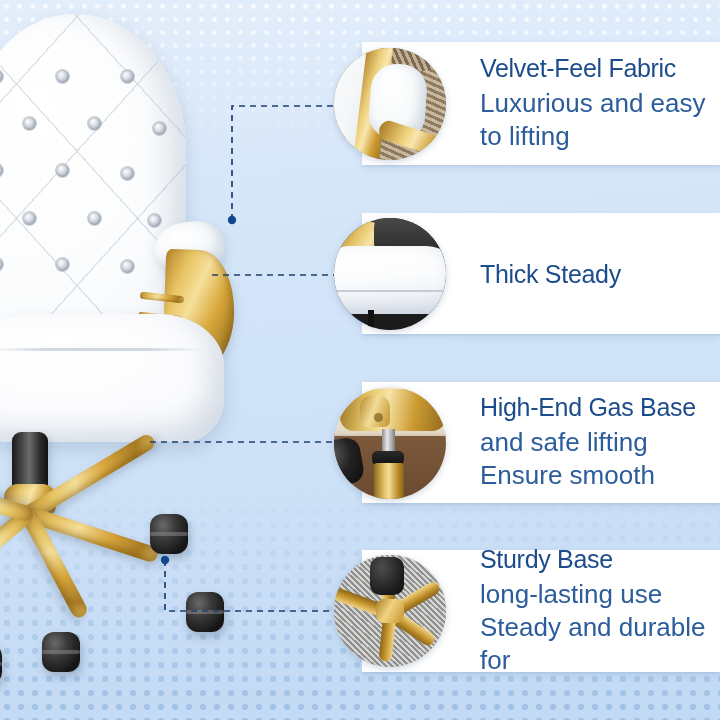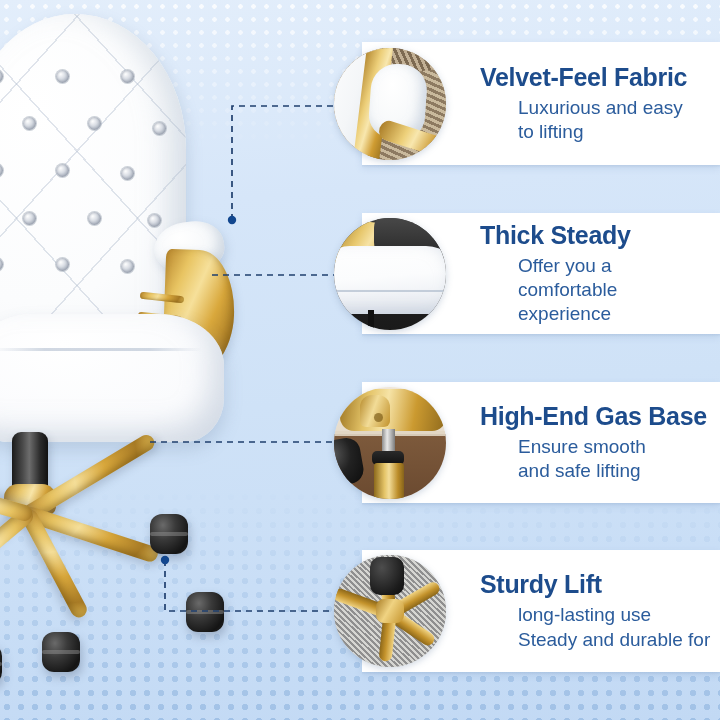--- a/index.html
+++ b/index.html
@@ -121,25 +121,25 @@
 
   
   .panel {
     position:absolute; right:0; left:362px;
     background:#ffffff;
     box-shadow:0 3px 7px rgba(110,140,180,.2);
     display:flex; align-items:center;
   }
   .panel-text { padding-left:118px; padding-right:8px; }
   .panel-title {
-    color:#1d4c8c; font-weight:bold; font-size:25px; letter-spacing:-.3px;
+    color:#1d4c8c; font-weight:normal; font-size:25px; letter-spacing:-.3px;
     line-height:1.12; white-space:nowrap;
   }
   .panel-desc {
-    color:#2b5c9c; font-size:19px; line-height:1.28; margin-top:5px;margin-left:38px;
+    color:#2b5c9c; font-size:26px; line-height:1.28; margin-top:5px;
   }
   .thumb {
     position:absolute; left:-28px; top:50%; transform:translateY(-50%);
     width:112px; height:112px; border-radius:50%;
     overflow:hidden; box-shadow:0 2px 7px rgba(100,125,160,.3);
   }
   .thumb-inner { position:absolute; inset:0; }
 
   
   .t1 {
@@ -353,64 +353,60 @@
       <div class="t2-gold"></div>
       <div class="t2-dark"></div>
       <div class="t2-seat">
           <div class="t2-crease"></div>
         </div>
       <div class="t2-leg"></div>
     </div>
   </div>
   <div class="panel-text">
     <div class="panel-title">Thick Steady</div>
-    <div class="panel-desc">
-      <div>Offer you a comfortable</div>
-      <div>experience</div>
-    </div>
   </div>
 </div>
 <div class="panel-shadow-strip" style="top:334px;"></div>
 
 <div class="panel" style="top:382px; height:121px;">
   <div class="thumb">
     <div class="thumb-inner t3">
       <div class="t3-shelf"></div>
       <div class="t3-gold"></div>
       <div class="t3-gold-nub"></div>
       <div class="t3-dot"></div>
       <div class="t3-caster"></div>
       <div class="t3-rod"></div>
       <div class="t3-collar"></div>
       <div class="t3-cyl"></div>
     </div>
   </div>
   <div class="panel-text">
     <div class="panel-title">High-End Gas Base</div>
     <div class="panel-desc">
+      <div>and safe lifting</div>
       <div>Ensure smooth</div>
-      <div>and safe lifting</div>
     </div>
   </div>
 </div>
 <div class="panel-shadow-strip" style="top:503px;"></div>
 
 <div class="panel" style="top:550px; height:122px;">
   <div class="thumb">
     <div class="thumb-inner t4">
       <div class="t4-arm" style="width:62px; transform:rotate(-160deg);"></div>
       <div class="t4-arm" style="width:56px; transform:rotate(-96deg);"></div>
       <div class="t4-arm" style="width:58px; transform:rotate(-30deg);"></div>
       <div class="t4-arm" style="width:54px; transform:rotate(34deg);"></div>
       <div class="t4-arm" style="width:50px; transform:rotate(96deg);"></div>
       <div class="t4-hub"></div>
       <div class="t4-blk"></div>
     </div>
   </div>
   <div class="panel-text">
-    <div class="panel-title">Sturdy Lift</div>
+    <div class="panel-title">Sturdy Base</div>
     <div class="panel-desc">
       <div>long-lasting use</div>
       <div>Steady and durable for</div>
     </div>
   </div>
 </div>
 <div class="panel-shadow-strip" style="top:672px;"></div>
 
 </body></html>

